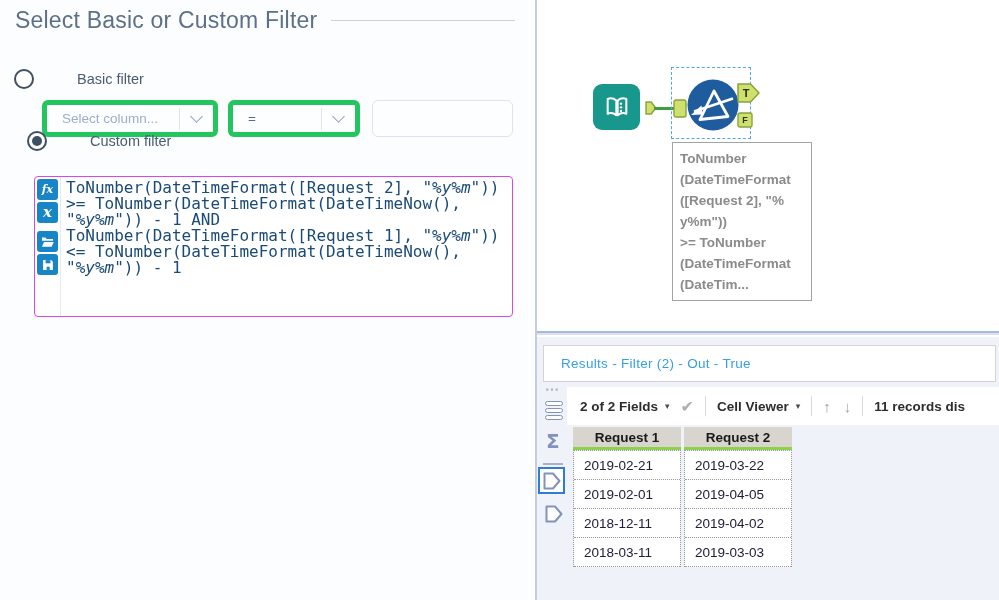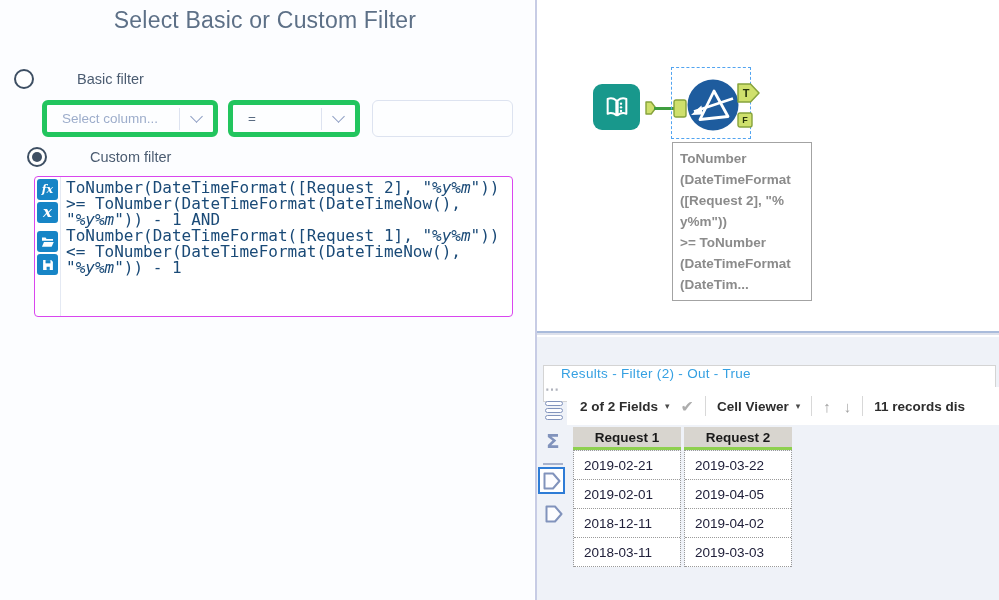--- a/index.html
+++ b/index.html
@@ -2,26 +2,26 @@
 <html><head>
 <meta charset="utf-8">
 <style>
   * { box-sizing: border-box; margin: 0; padding: 0; }
   html,body { width:999px; height:600px; overflow:hidden; background:#fff; }
   .app { position:relative; width:999px; height:600px; background:#fff;
          font-family:"Liberation Sans", sans-serif; overflow:hidden; }
 
   
   .config-panel { position:absolute; left:0; top:0; width:534px; height:600px; background:#fcfdff; }
-  .title-row { position:absolute; left:15px; top:7px; width:500px; display:flex; align-items:center;flex-direction:column; }
+  .title-row { position:absolute; left:15px; top:7px; width:500px; display:flex; align-items:center; }
   .panel-title { font-size:23px; font-weight:400; color:#5d7087; letter-spacing:.2px; white-space:nowrap; }
   .title-rule { flex:1; height:1px; background:#ccd2db; margin-left:14px; }
 
   .radio-row { position:absolute; left:14px; display:flex; align-items:center; gap:11px; cursor:pointer; }
-  .radio-basic { top:69px; } .radio-custom { top:147px;padding-left:13px; }
+  .radio-basic { top:69px; } .radio-custom { top:131px;padding-left:13px; }
   .radio { width:20px; height:20px; border:2px solid #3e4f63; border-radius:50%; background:#fff;
            position:relative; flex:none; }
   .radio.selected::after { content:""; position:absolute; left:3px; top:3px; width:10px; height:10px;
            border-radius:50%; background:#3e4f63; }
   .radio-label { font-size:14.5px; color:#4b5c71;margin-left:32px; }
 
   .dropdown { position:absolute; top:100px; height:37px; border:5px solid #22c55e; border-radius:6px;
               background:#fdfeff; display:flex; align-items:center; cursor:pointer; }
   .col-dd { left:42px; width:176px; } .op-dd { left:228px; width:132px; }
   .dd-text { flex:1; padding-left:15px; font-size:13.5px; color:#5a6b82; white-space:nowrap; overflow:hidden; }
@@ -70,21 +70,21 @@
               border:1px solid #a3a3a3; padding:5px 7px; font-size:13.5px; font-weight:700;
               line-height:21px; color:#8b8b8b; }
 
   
   .h-splitter { position:absolute; left:537px; top:331px; width:462px; height:4px;
               background:#a9bbdb; border-bottom:2px solid #dde1ec; cursor:row-resize; }
 
   
   .results-panel { position:absolute; left:537px; top:337px; width:462px; height:263px; background:#eff2f8; }
   .results-tab-row { position:absolute; left:6px; top:8px; right:3px; height:37px; background:#fff;
-              border:1px solid #d4d4d4; display:flex; align-items:flex-start;margin-top:20px; }
+              border:1px solid #d4d4d4; display:flex; align-items:center; }
   .results-tab-title { padding-left:17px; font-size:13.5px; color:#35a0e2; letter-spacing:.3px; white-space:nowrap; }
 
   .more-dots { position:absolute; left:8px; top:44px; font-size:14px; font-weight:700;
               color:#b0b3bd; letter-spacing:1px; cursor:pointer; }
   .bars-icon { position:absolute; left:8px; top:64px; cursor:pointer; }
   .bars-icon div { width:18px; height:5px; border:1.6px solid #8193bc; border-radius:2.5px;
               background:#fdfdff; margin-bottom:2px; }
   .sigma-icon { position:absolute; left:9px; top:92px; font-size:20px; font-weight:700;
               color:#8193bc; font-family:"DejaVu Sans", sans-serif; cursor:pointer; }
   .strip-divider { position:absolute; left:6px; top:126px; width:20px; height:2px; background:#a7b2cc; }

